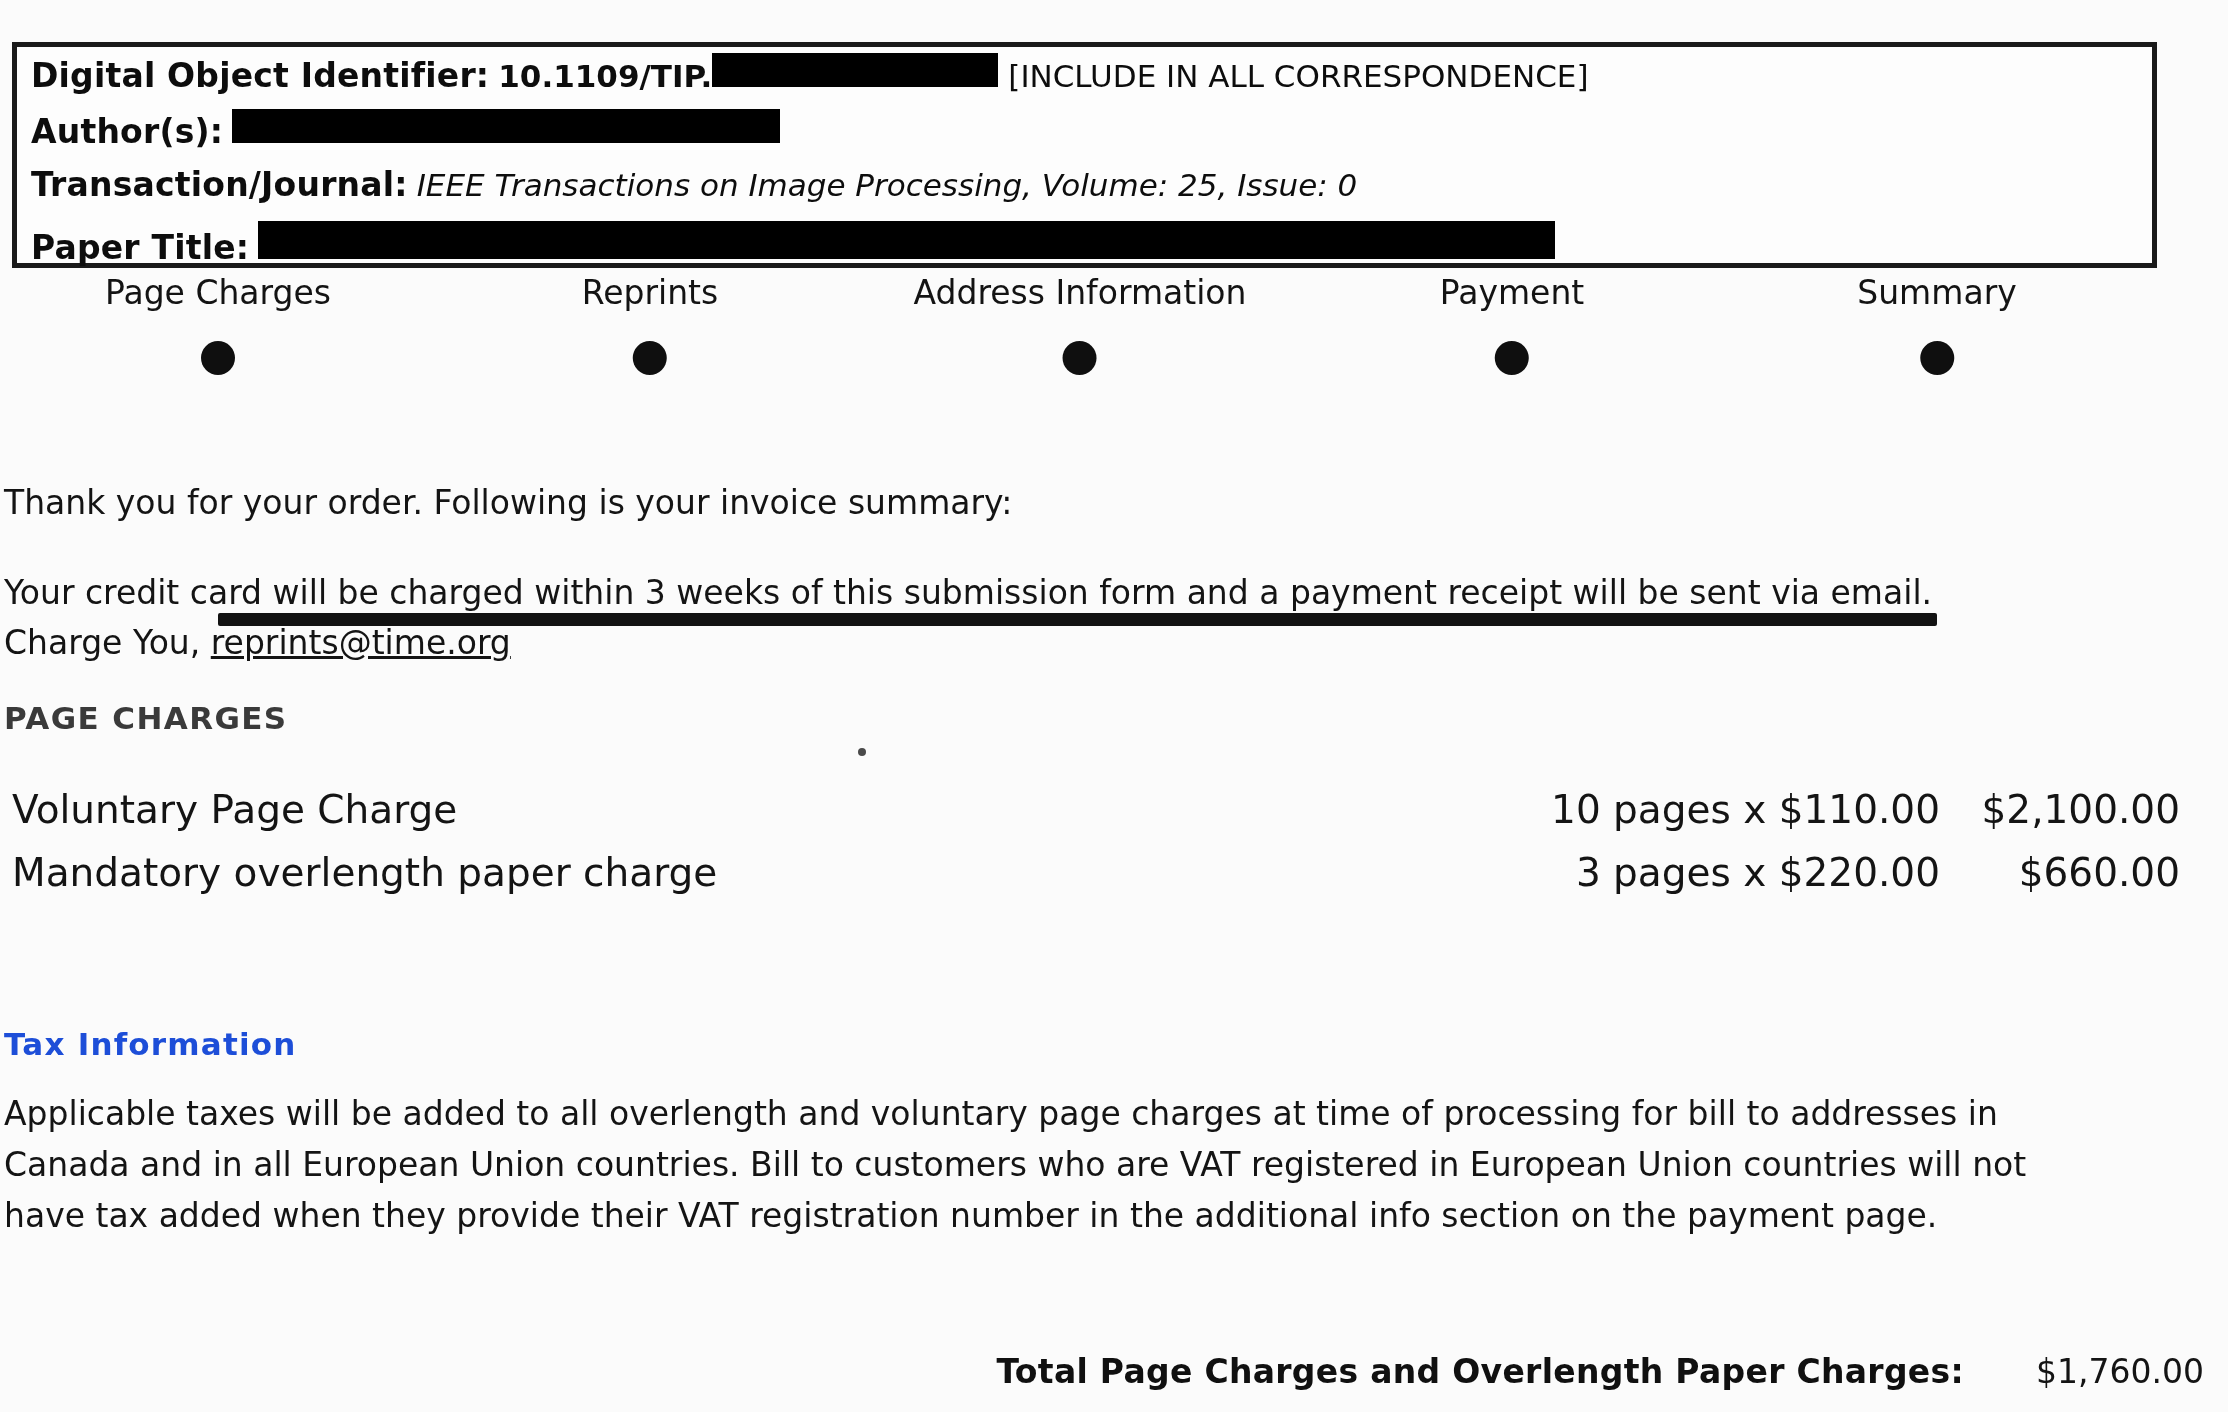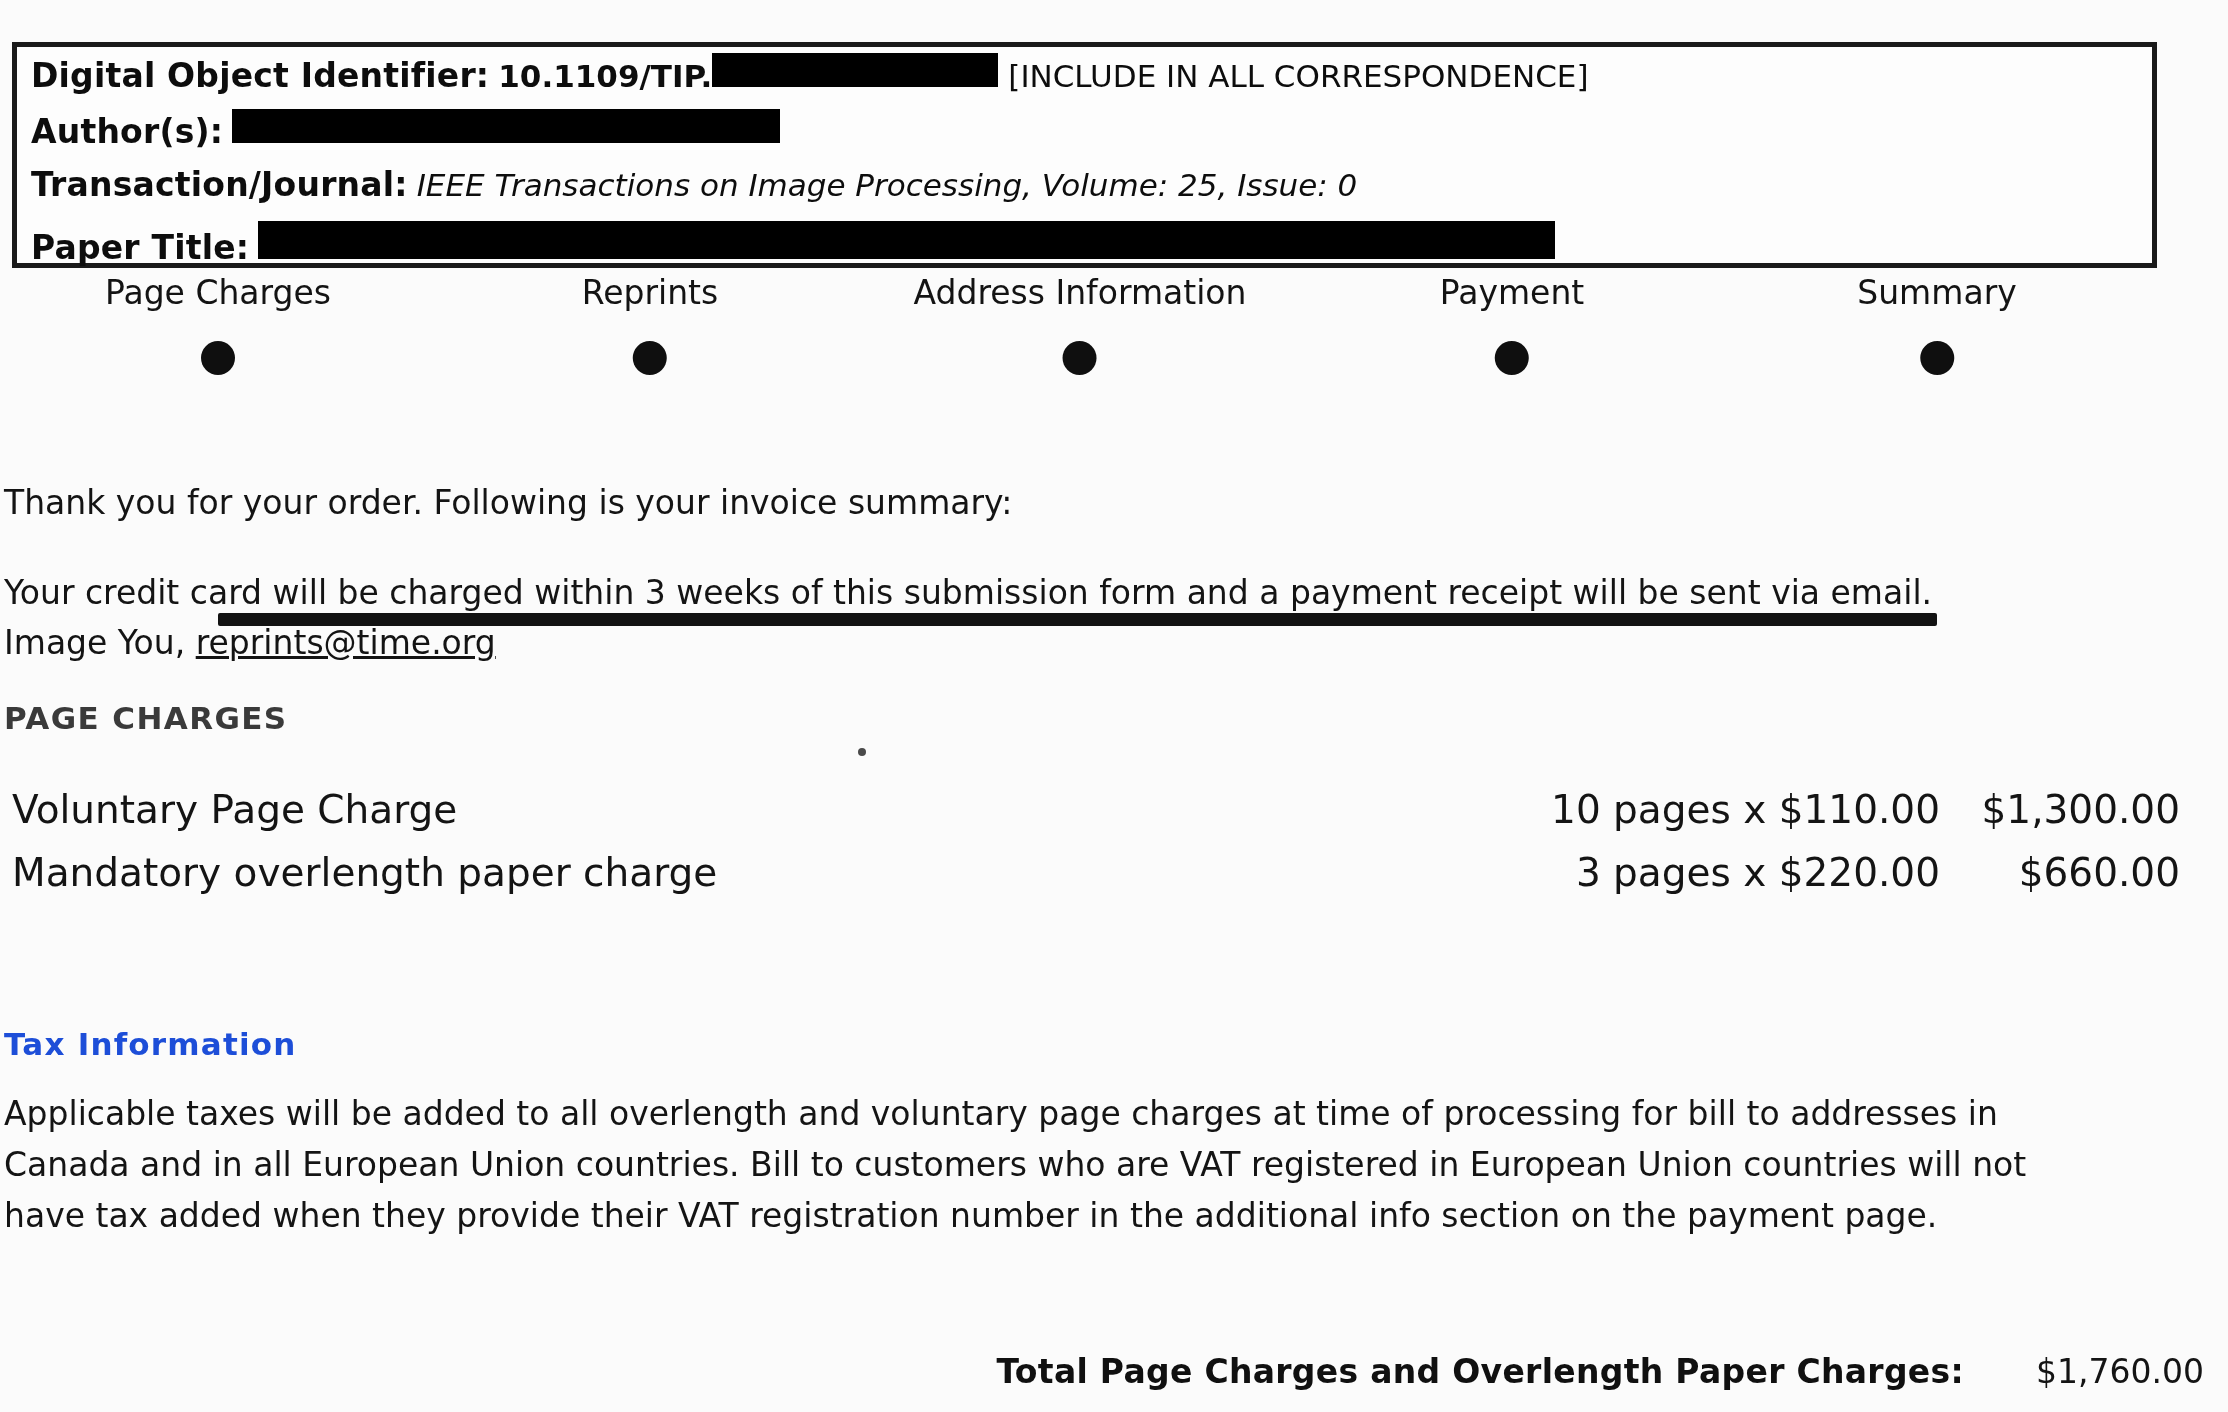--- a/index.html
+++ b/index.html
@@ -283,32 +283,32 @@
           <div class="step-label">Summary</div>
           <div class="step-dot"></div>
         </div>
       </div>
   </div>
 
   <div class="body-text" id="thank-you">Thank you for your order. Following is your invoice summary:</div>
 
   <div class="body-text" id="charge-note">
     <span>Your credit card will be charged within 3 weeks of this submission form and a payment receipt will be sent via email.</span><br>
-    <span>Image You, </span><a class="email-link" href="#">reprints@time.org</a>
+    <span>Charge You, </span><a class="email-link" href="#">reprints@time.org</a>
   </div>
 
   <div class="section-head" id="page-charges-head">PAGE CHARGES</div>
 
   <div class="speck"></div>
 
   <div class="charge-table" id="charge-table">
       <div class="charge-row">
         <div class="charge-desc">Voluntary Page Charge</div>
         <div class="charge-qty">10 pages x $110.00</div>
-        <div class="charge-amt">$1,300.00</div>
+        <div class="charge-amt">$2,100.00</div>
       </div>
       <div class="charge-row">
         <div class="charge-desc">Mandatory overlength paper charge</div>
         <div class="charge-qty">3 pages x $220.00</div>
         <div class="charge-amt">$660.00</div>
       </div>
     </div>
 
   <div class="section-head" id="tax-head">Tax Information</div>
 

